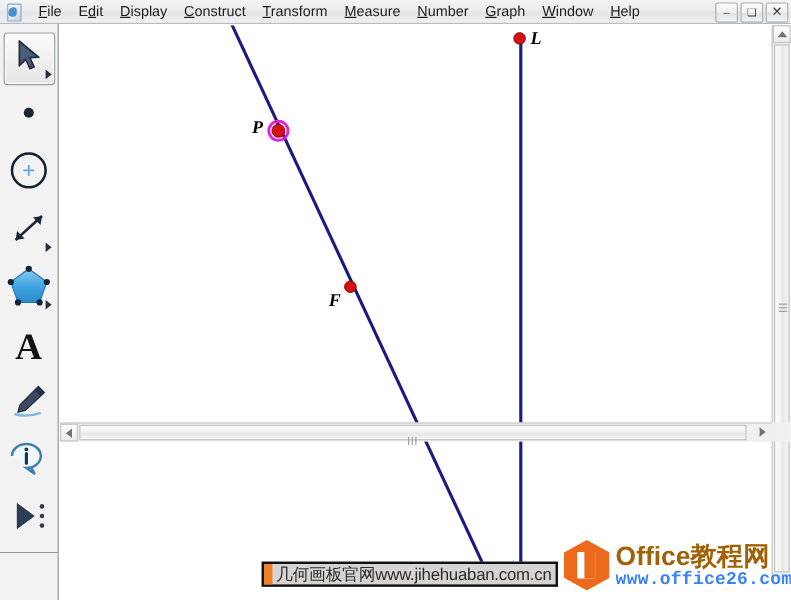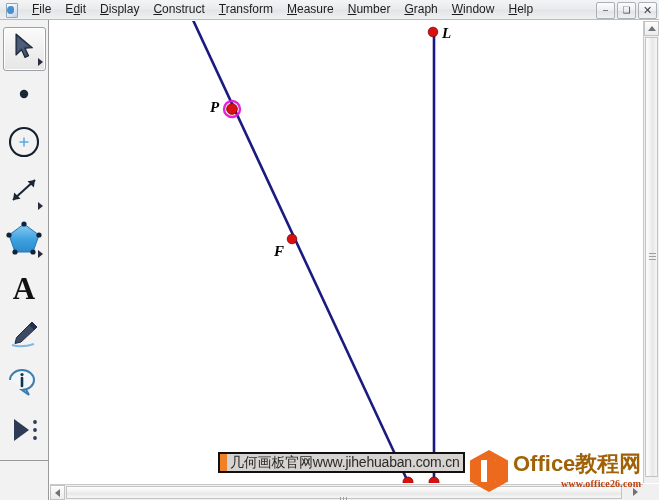--- a/index.html
+++ b/index.html
@@ -10,23 +10,22 @@
   body {
     width: 659px;
     height: 500px;
     overflow: hidden;
     font-family: "Liberation Sans", sans-serif;
     -webkit-font-smoothing: antialiased;
   }
   .app {
     position: relative;
     width: 659px;
-    height: 500px;
+    height: 368px;
     background: #ffffff;
-    text-align: right;
   }
 
   
   .titlebar {
     position: absolute;
     left: 0; top: 0;
     width: 659px; height: 20px;
     background: linear-gradient(to bottom, #f3f4f5 0%, #e9ebec 48%, #e2e5e7 52%, #eef0f1 100%);
     border-bottom: 1px solid #b9bcbe;
     box-sizing: border-box;
@@ -265,21 +264,21 @@
   .corner-box {
     position: absolute;
     right: 0; bottom: 0;
     width: 16px; height: 16px;
     background: #f0f0f0;
   }
 
   
   .wm-text {
     position: absolute;
-    left: 218px; top: 452px;
+    left: 218px; top: 468px;
     height: 21px;
     display: flex;
     align-items: stretch;
     background: #d6d3d0;
     border: 2px solid #111111;
     box-sizing: border-box;
     z-index: 40;
   }
   .wm-bar {
     width: 7px;
@@ -336,24 +335,24 @@
   .logo-line1 {
     font-family: "Liberation Sans", sans-serif;
     font-weight: bold;
     font-size: 22px;
     white-space: nowrap;
     line-height: 24px;
   }
   .logo-line1 .o { color: #a16207; }
   .logo-line1 .c { color: #a16207; }
   .logo-line2 {
-    font-family: Liberation Serif, serif;
+    font-family: Liberation Mono, monospace;
     font-weight: bold;
-    font-size: 10px;
-    color: #c2410c;
+    font-size: 15px;
+    color: #3b82f6;
     white-space: nowrap;
     line-height: 15px;
     letter-spacing: 0.2px;
   }
 </style>
 </head>
 <body>
 
 <div class="app">
 

